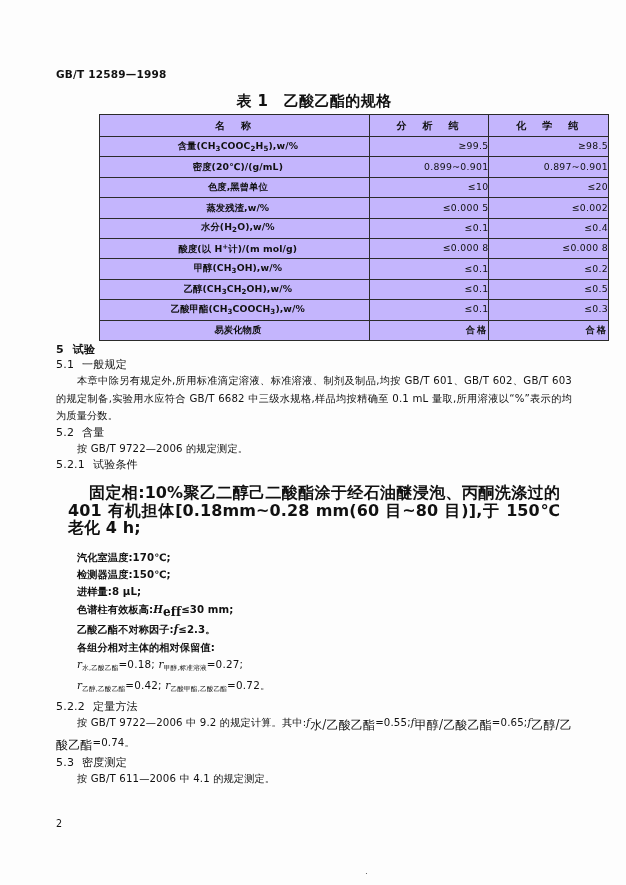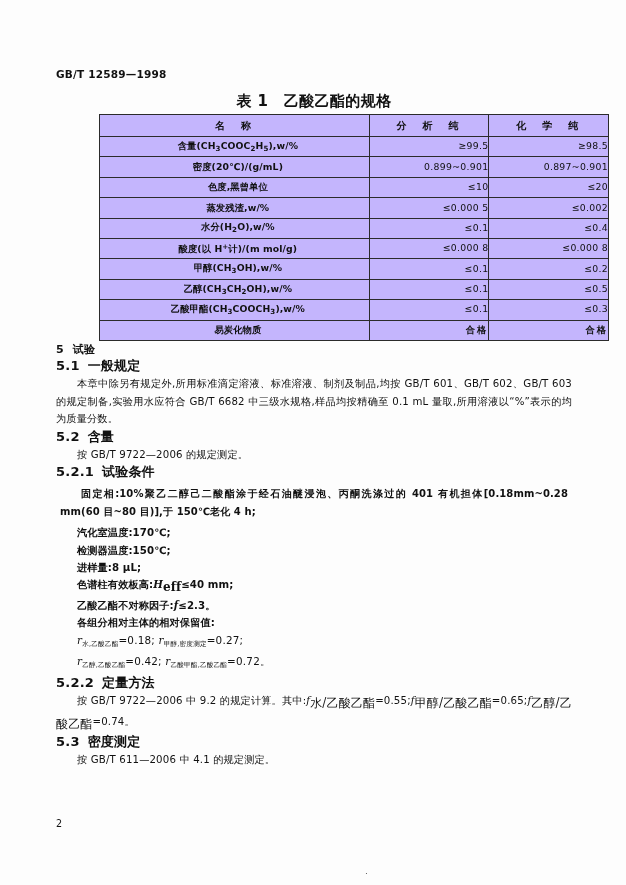--- a/index.html
+++ b/index.html
@@ -108,22 +108,22 @@
   }
   h2.clause {
     margin: 0;
     font-size: 11px;
     font-weight: bold;
     letter-spacing: 0.2px;
   }
   h2.clause .num { margin-right: 9px; }
   h3.clause {
     margin: 0;
-    font-size: 13px;
-    font-weight: bold;
+    font-size: 11px;
+    font-weight: normal;
     letter-spacing: 0.2px;
   }
   h3.clause .num { margin-right: 8px; }
   p.para {
     margin: 0;
     font-size: 10.2px;
     line-height: 17.6px;
     text-align: justify;
     text-justify: inter-ideograph;
     letter-spacing: 0.15px;
@@ -133,22 +133,22 @@
   .sp-t4 { margin-top: 4px; }
   .cond-line {
     margin: 0;
     font-size: 10.2px;
     line-height: 17.4px;
     text-indent: 21px;
     font-weight: bold;
     letter-spacing: 0.1px;
   }
   .hang {
-    margin: 4px;
-    font-size: 10px;
+    margin: 12px;
+    font-size: 16px;
     line-height: 17.4px;
     text-indent: 21px;
     letter-spacing: 0.1px;
     text-align: justify;
     text-justify: inter-ideograph;
   }
   .hang b { font-weight: bold; }
   .rv-line {
     margin: 0;
     font-size: 10.4px;
@@ -283,27 +283,27 @@
 
 
       <p class="hang"><b>固定相:10%聚乙二醇己二酸酯涂于经石油醚浸泡、丙酮洗涤过的 401 有机担体[0.18mm~0.28 mm(60 目~80 目)],于 150℃老化 4 h;</b></p>
 
       <div id="cond-list-2">
           <p class="cond-line">汽化室温度:170℃;</p>
           <p class="cond-line">检测器温度:150℃;</p>
           <p class="cond-line">进样量:8 μL;</p>
         </div>
 
-      <p class="cond-line"><span>色谱柱有效板高:</span><var><span>H</span><sub>eff</sub></var><span>≤40 mm;</span></p>
+      <p class="cond-line"><span>色谱柱有效板高:</span><var><span>H</span><sub>eff</sub></var><span>≤30 mm;</span></p>
 
       <p class="cond-line"><span>乙酸乙酯不对称因子:</span><var>f</var><span>≤2.3。</span></p>
 
       <p class="cond-line">各组分相对主体的相对保留值:</p>
 
-      <p class="rv-line" id="rv-row-1"><var>r<sub>水,乙酸乙酯</sub></var><span>=0.18; </span><var>r<sub>甲醇,密度测定</sub></var><span>=0.27; </span></p>
+      <p class="rv-line" id="rv-row-1"><var>r<sub>水,乙酸乙酯</sub></var><span>=0.18; </span><var>r<sub>甲醇,标准溶液</sub></var><span>=0.27; </span></p>
       <p class="rv-line" id="rv-row-2"><var>r<sub>乙醇,乙酸乙酯</sub></var><span>=0.42; </span><var>r<sub>乙酸甲酯,乙酸乙酯</sub></var><span>=0.72。 </span></p>
 
       <h3 class="clause sp-t4">
         <span class="num">5.2.2</span><span>定量方法</span>
       </h3>
       <p class="para indent" id="quant-para"><span>按 GB/T 9722—2006 中 9.2 的规定计算。其中:</span><var>f<sub>水/乙酸乙酯</sub></var><span>=0.55;</span><var>f<sub>甲醇/乙酸乙酯</sub></var><span>=0.65;</span><var>f<sub>乙醇/乙酸乙酯</sub></var><span>=</span><span>0.74。</span></p>
 
       <h3 class="clause sp-t4">
         <span class="num">5.3</span><span>密度测定</span>
       </h3>

